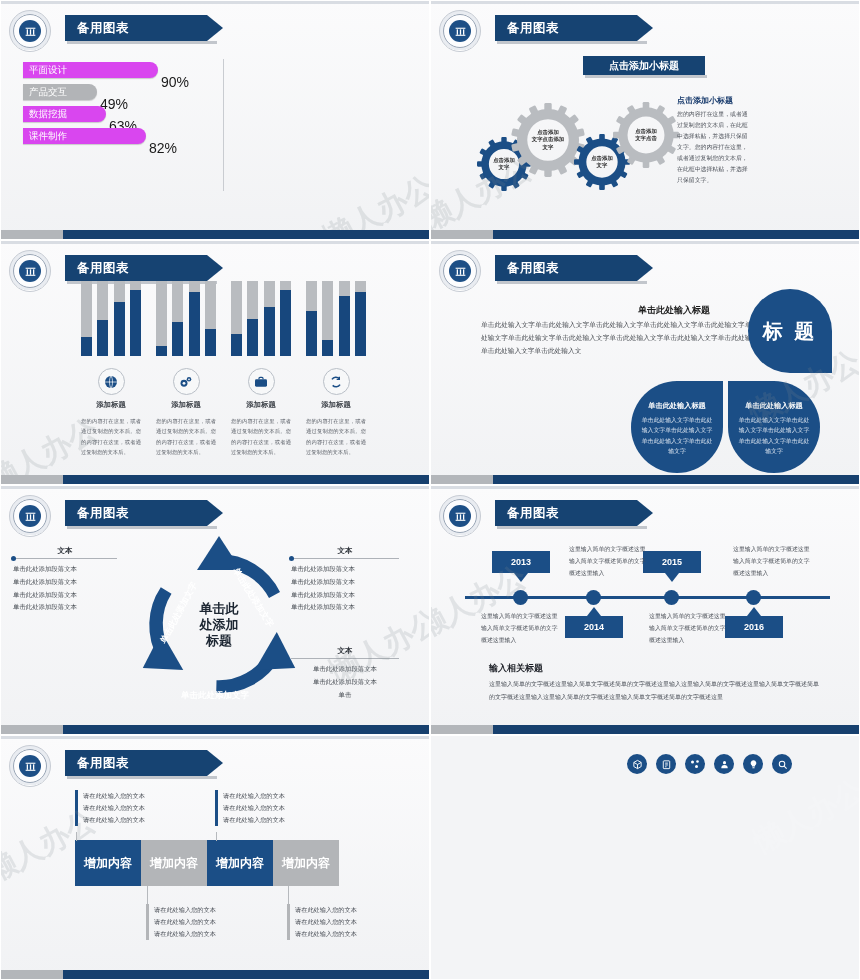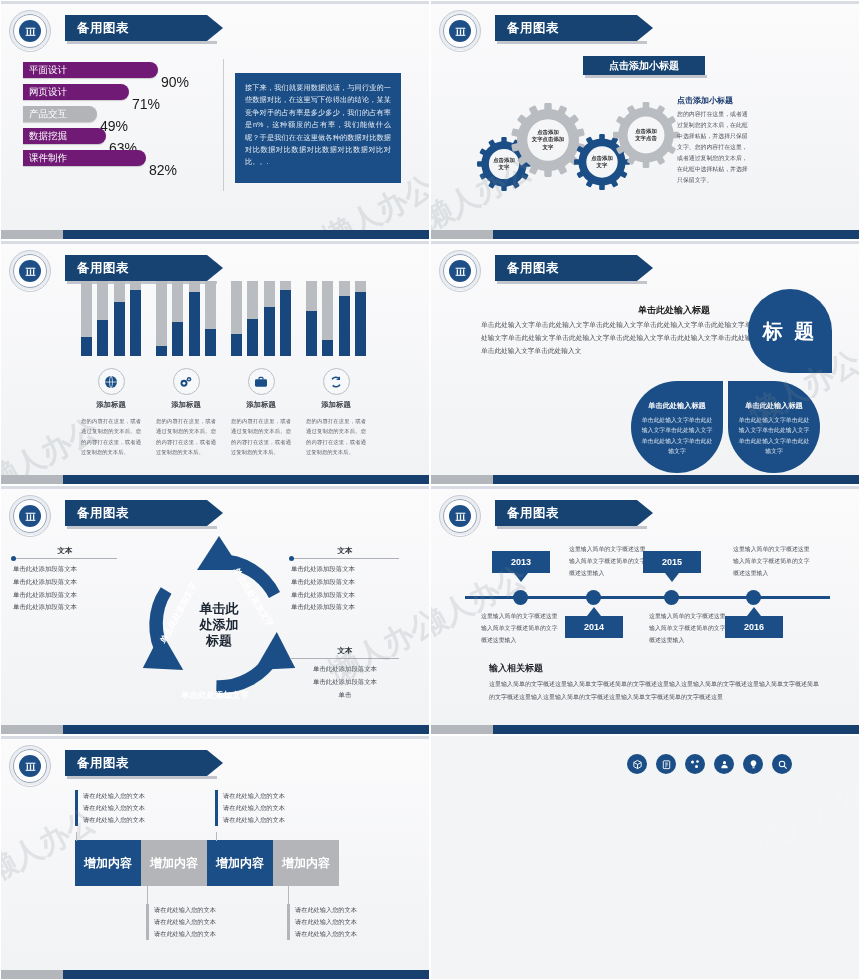--- a/index.html
+++ b/index.html
@@ -77,21 +77,21 @@
   }
   .titlebar .shadow{
     position:absolute; left:2px; top:26px; width:150px; height:3px;
     background:#c2c6cc;
   }
 
   
   .s1 .bars{ position:absolute; left:22px; top:60px; width:195px; }
   .s1 .barrow{ position:relative; height:18px; margin-bottom:4px; display:flex; align-items:center; }
   .s1 .bar{
-    height:16px; border-radius:0 8px 8px 0; background:#701a75;
+    height:16px; border-radius:0 8px 8px 0; background:#d946ef;
     display:flex; align-items:center; color:#fff; font-size:9.5px;
     padding-left:6px; box-shadow:0 1px 1px rgba(0,0,0,.18);
   }
   .s1 .bar.grey{ background:#b2b4b7; color:#fff; }
   .s1 .pct{ font-size:14px; color:#1a1a1a; margin-left:3px; font-weight:500;margin-top:24px; }
   .s1 .divider{ position:absolute; left:222px; top:58px; width:1px; height:132px; background:#c9ccd1; }
   .s1 .note{
     position:absolute; left:234px; top:72px; width:166px; height:110px;
     background:#1b4e86; color:#e9eef5; font-size:7.2px; line-height:1.72;
     padding:9px 10px; text-align:justify;
@@ -249,39 +249,34 @@
         <div class="tip"></div>
         <div class="shadow"></div>
       </div>
 
       <div class="bars">
         <div class="barrow">
           <div class="bar" style="width:135px">平面设计</div>
           <div class="pct">90%</div>
         </div>
         <div class="barrow">
-          <div class="bar" style="width:106px">网页设计</div>
-          <div class="pct">71%</div>
-        </div>
-        <div class="barrow">
           <div class="bar grey" style="width:74px">产品交互</div>
           <div class="pct">49%</div>
         </div>
         <div class="barrow">
           <div class="bar" style="width:83px">数据挖掘</div>
           <div class="pct">63%</div>
         </div>
         <div class="barrow">
           <div class="bar" style="width:123px">课件制作</div>
           <div class="pct">82%</div>
         </div>
       </div>
 
       <div class="divider"></div>
-      <div class="note">接下来，我们就要用数据说话，与同行业的一些数据对比，在这里写下你得出的结论，某某竞争对手的占有率是多少多少，我们的占有率是n%，这种额度的占有率，我们能做什么呢？于是我们在在这里做各种的数据对比数据对比数据对比数据对比数据对比数据对比对比。。.</div>
 
       <div class="wm" style="right:-10px; bottom:6px;">懒人办公</div>
       <div class="botbar">
           <div class="gr"></div>
         </div>
     </div>
   </div>
 
   <div class="slide s2">
     <div class="inner">

